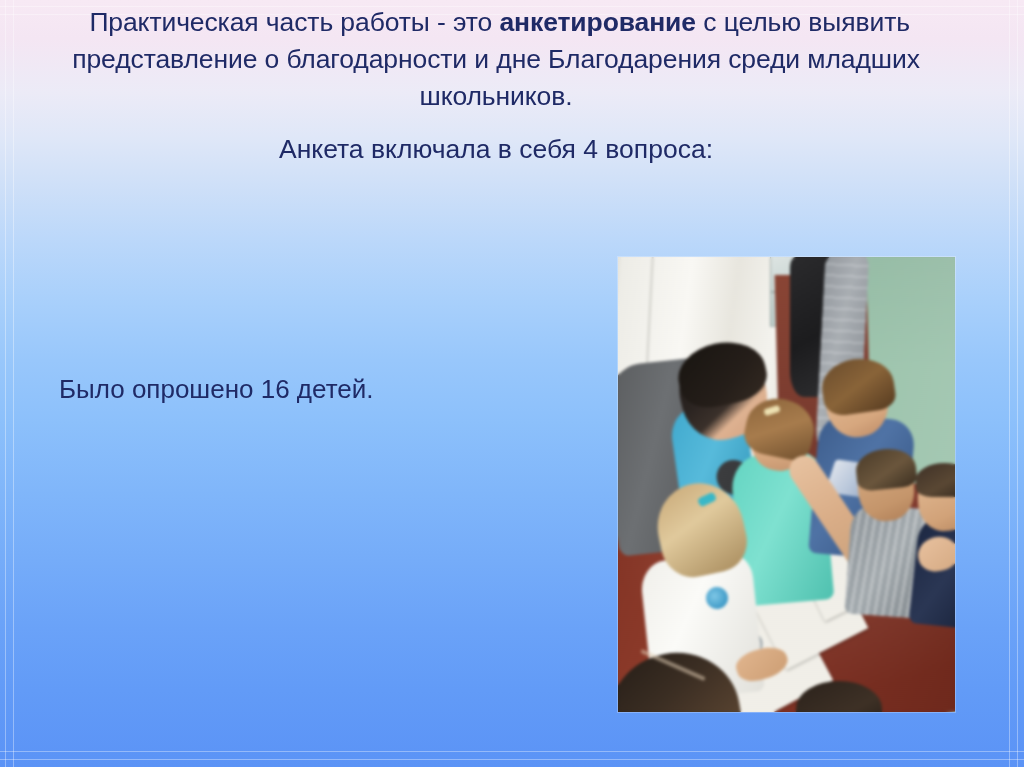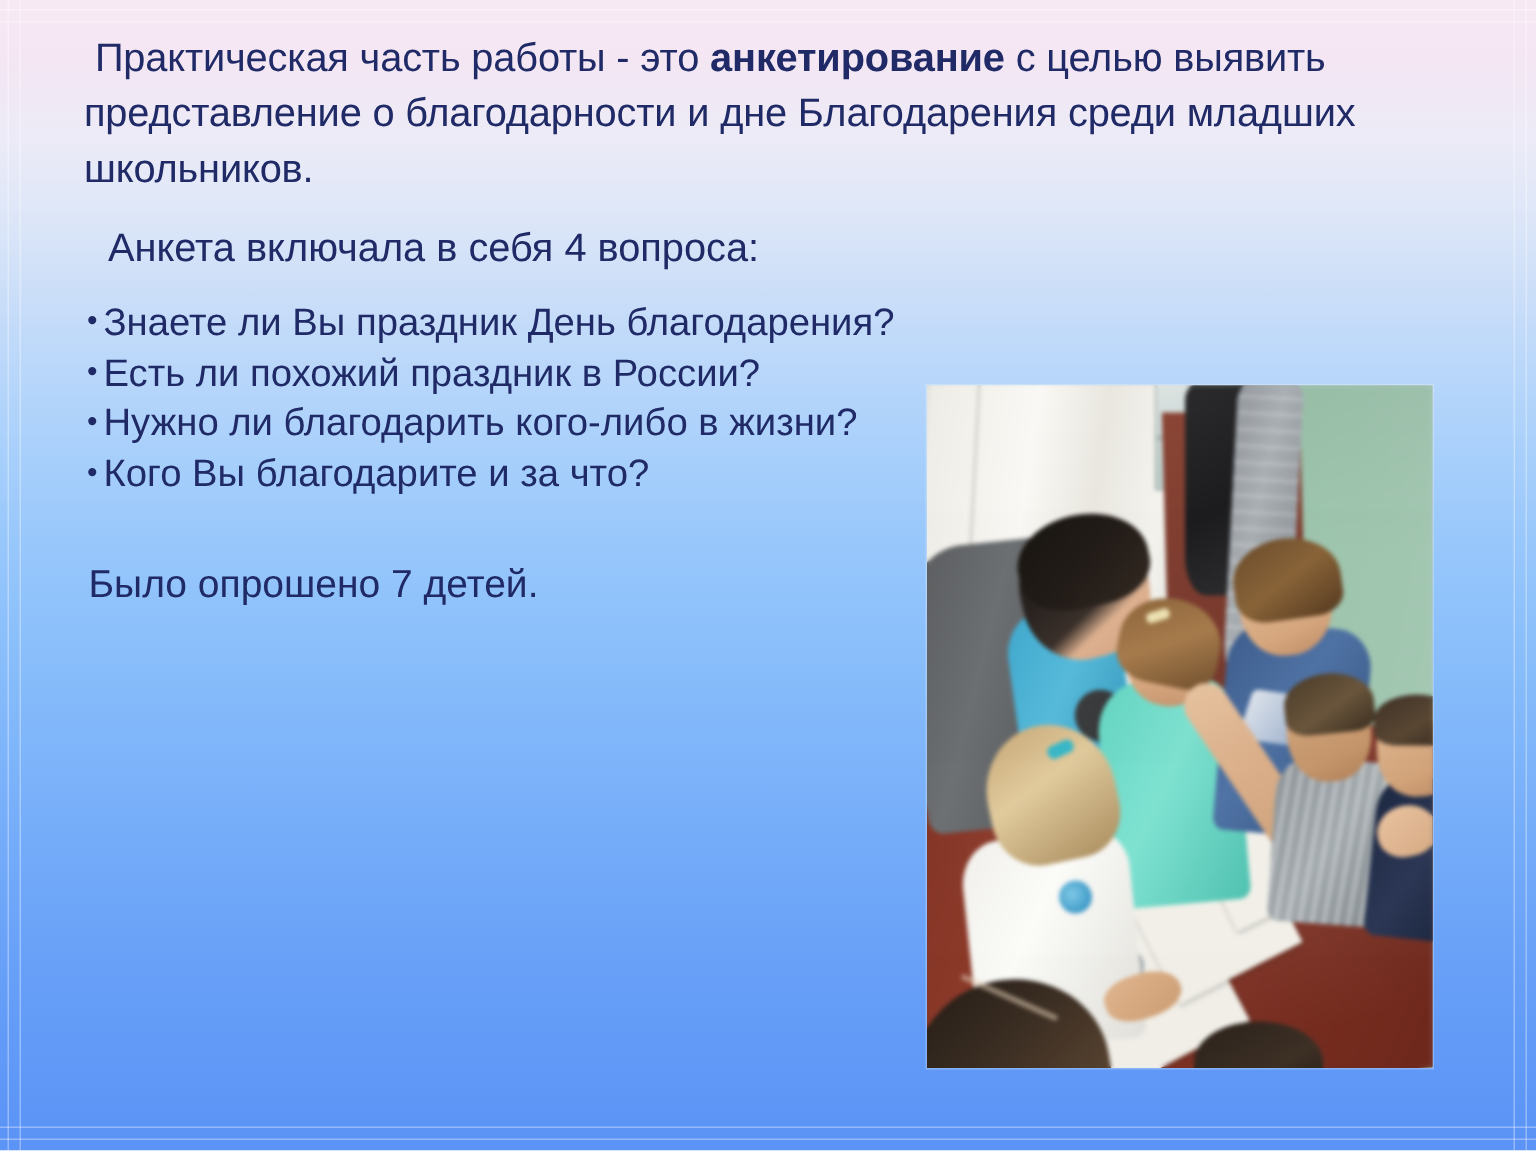--- a/index.html
+++ b/index.html
@@ -48,22 +48,23 @@
   .edge-line.v4 { right: 14px;top: 0; width: 1px; height: 100%; }
   .edge-line.h1 { left: 0; top: 6px;    height: 1px; width: 100%; }
   .edge-line.h2 { left: 0; top: 14px;   height: 1px; width: 100%; }
   .edge-line.h3 { left: 0; bottom: 7px; height: 1px; width: 100%; }
   .edge-line.h4 { left: 0; bottom: 15px;height: 1px; width: 100%; }
 
   
   .text-col {
     position: absolute;
     left: 56px;
-    top: 20px;
+    top: 4px;
     width: 880px;
+    text-align: center;
   }
 
   .para {
     color: #1f2a66;
     font-size: 26.5px;
     line-height: 37px;
     letter-spacing: -0.1px;
     margin: 0;
   }
   .para .lead-space { white-space: pre; }
@@ -470,28 +471,22 @@
   <div class="edge-line h1"></div>
   <div class="edge-line h2"></div>
   <div class="edge-line h3"></div>
   <div class="edge-line h4"></div>
 
   <div class="text-col">
     <p class="para"><span class="lead-space"> </span><span>Практическая часть работы  - это </span><b>анкетирование</b><span> с целью выявить представление о благодарности и дне Благодарения среди младших школьников.</span></p>
     <p class="para-2">Анкета включала в себя 4 вопроса:</p>
   </div>
 
-  <ul class="bullets">
-    <li>Знаете ли Вы праздник День благодарения?</li>
-    <li>Есть ли похожий праздник в России?</li>
-    <li>Нужно ли благодарить кого-либо в жизни?</li>
-    <li>Кого Вы благодарите и за что?</li>
-  </ul>
-
-  <p class="summary">Было опрошено 7 детей.</p>
+
+  <p class="summary">Было опрошено 16 детей.</p>
 
   <div class="photo">
     <div class="photo-inner">
 
       <div class="curtain"></div>
       <div class="window"></div>
       <div class="door"></div>
       <div class="coat-dark"></div>
       <div class="coat-grey"></div>
 

